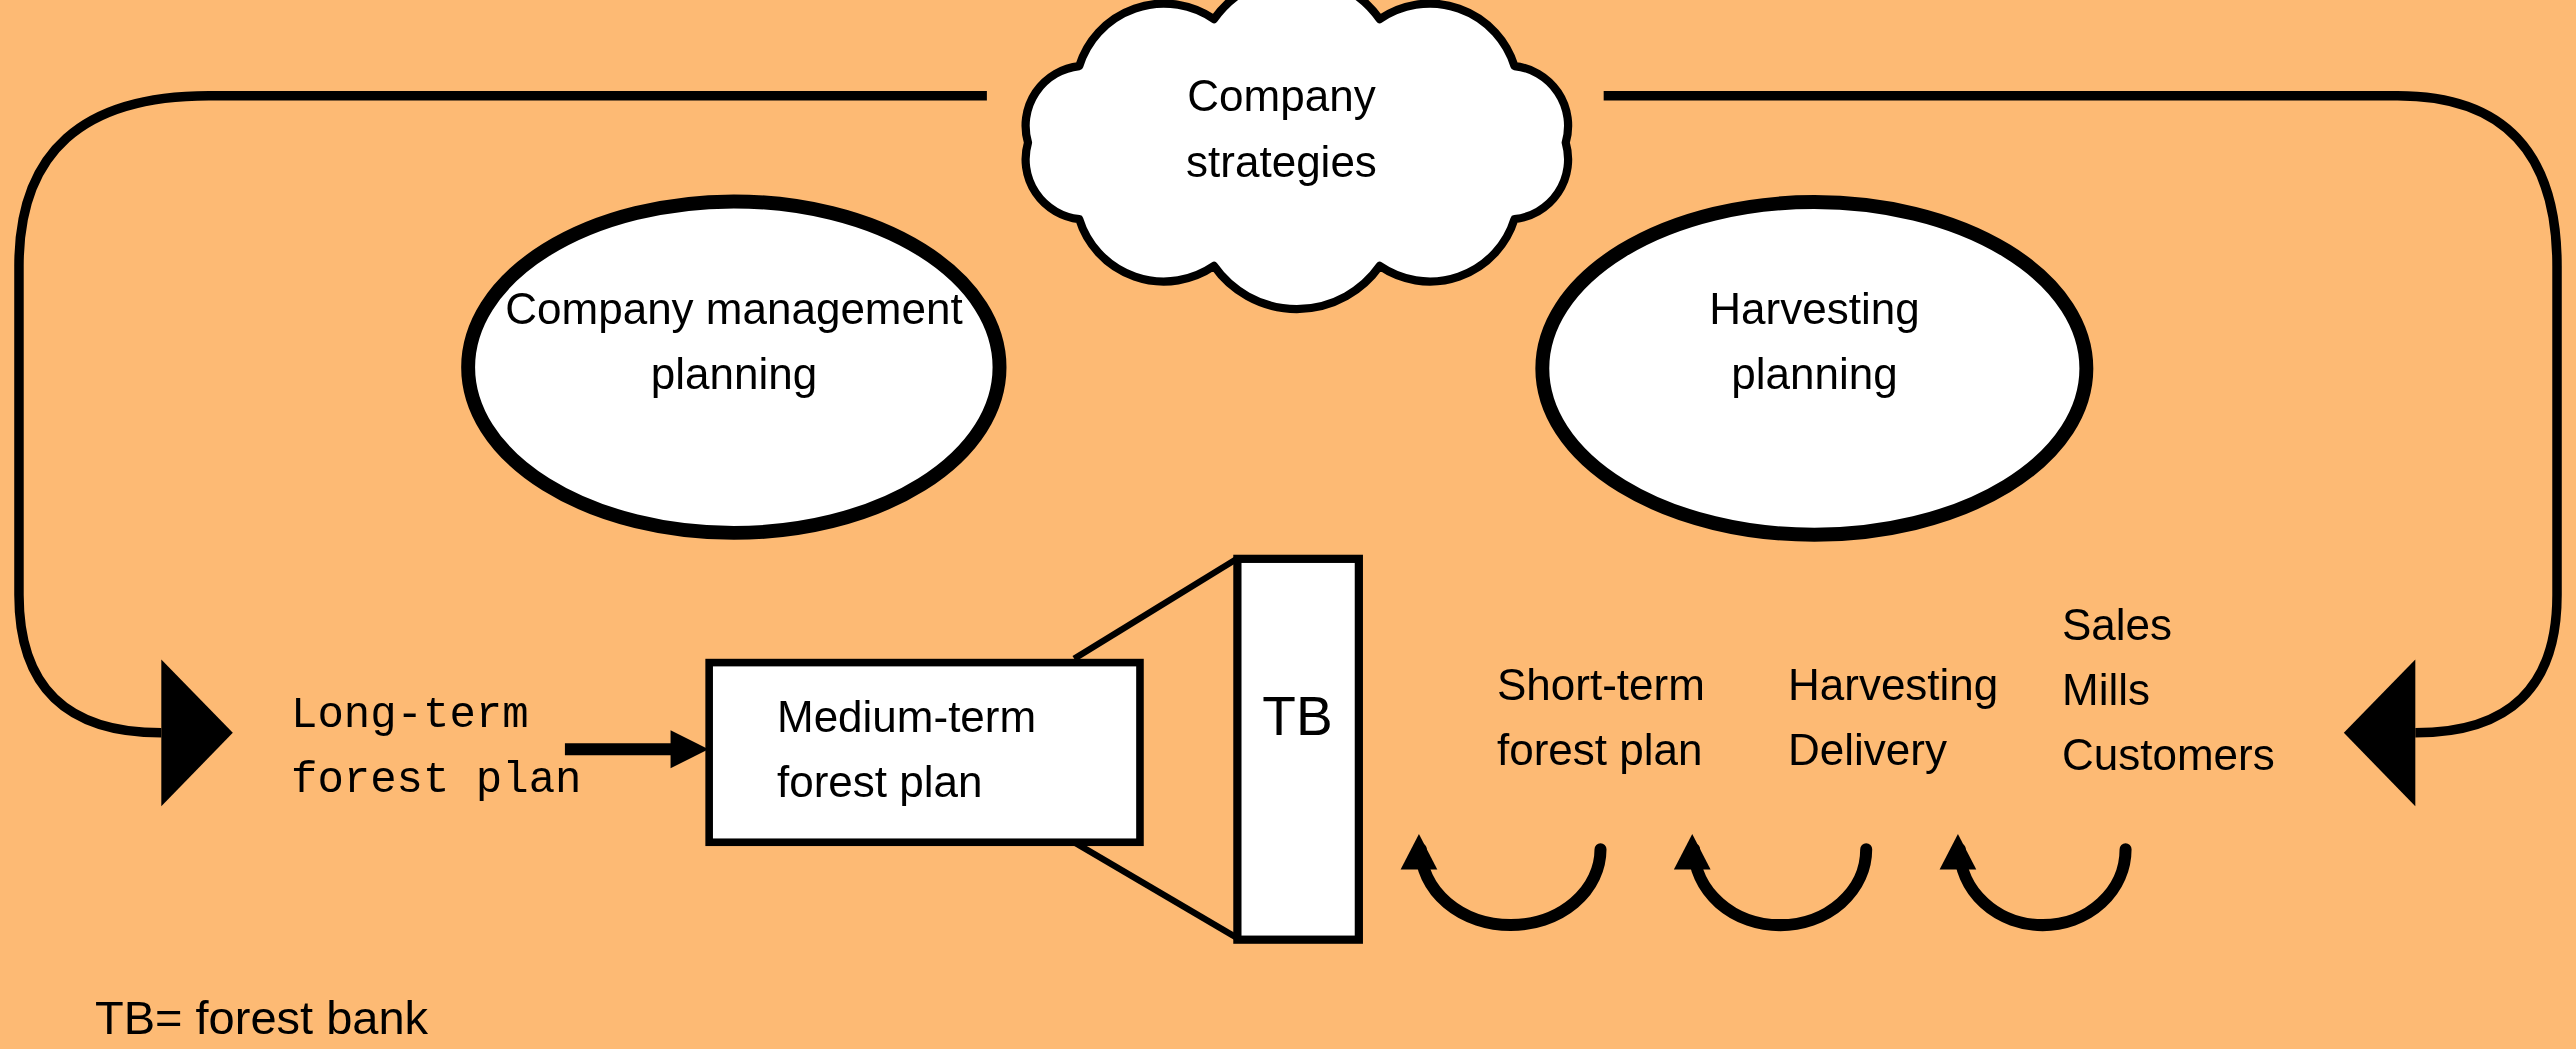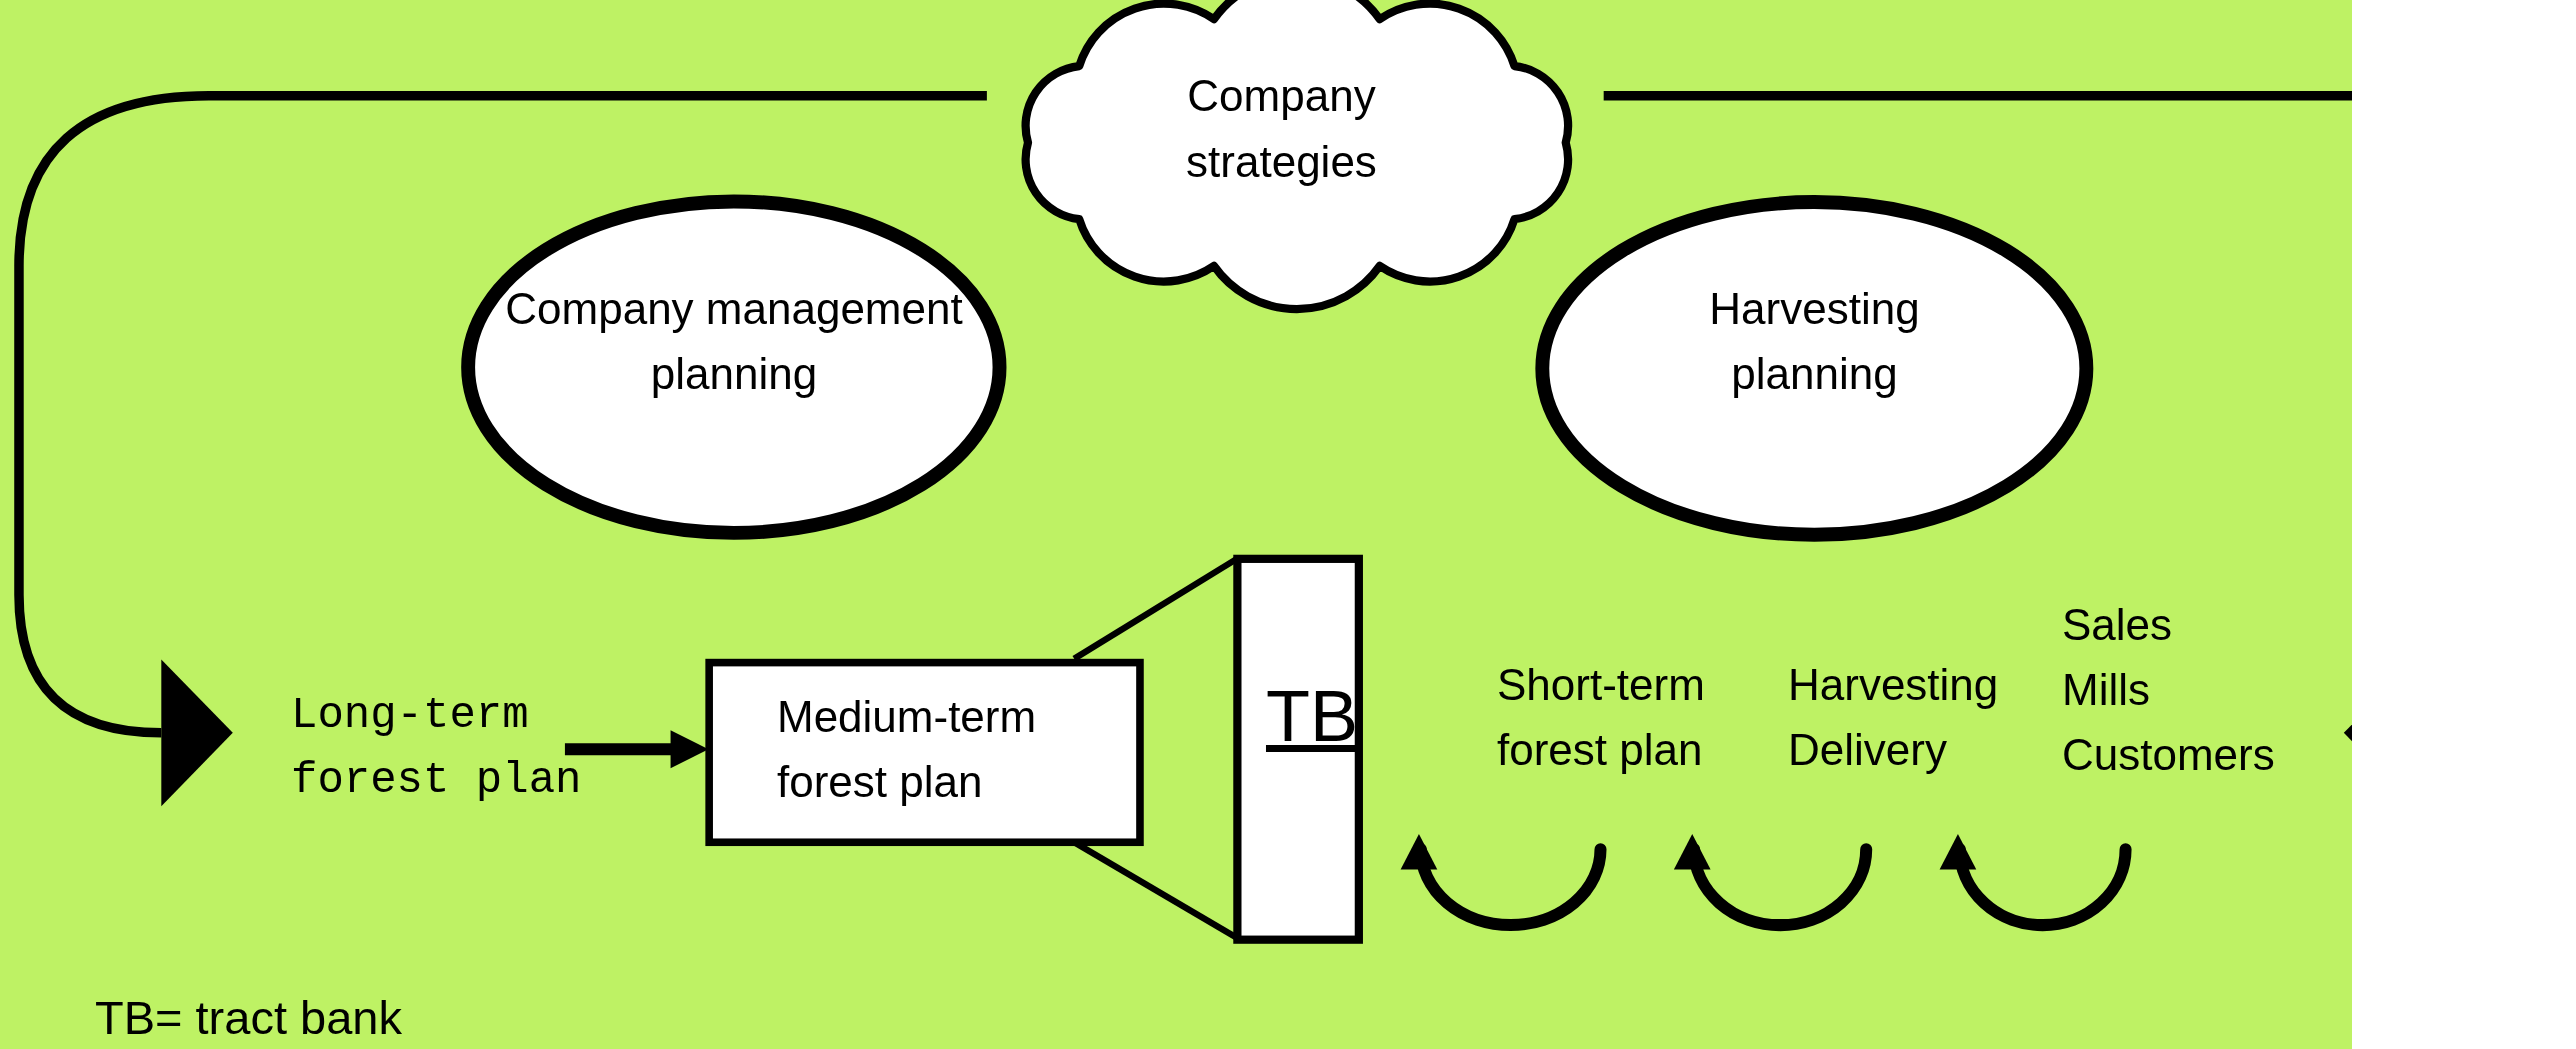--- a/index.html
+++ b/index.html
@@ -1,21 +1,21 @@
 <!DOCTYPE html>
 <html style="font-size:10px"><head>
 <meta charset="utf-8">
 <style>
   html, body { margin: 0; padding: 0; }
   body { background: #ffffff; }
   #stage {
     position: relative;
-    width: 2352px;
+    width: 2576px;
     height: 1050px;
-    background: #bef264;
+    background: #fdba74;
     font-family: "Liberation Sans", sans-serif;
     color: #000000;
     overflow: hidden;
   }
   #shapes { position: absolute; left: 0; top: 0; }
   .label {
     position: absolute;
     color: #000000;
     font-family: "Liberation Sans", sans-serif;
   }
@@ -23,21 +23,21 @@
   .center { text-align: center; }
   .fs70 { font-size: 44px; line-height: 65px; }
   
   #cloud-label   { left: 1060px; top: 63px;  width: 443px; font-size: 44px; line-height: 66px; }
   
   #fmp-label     { left: 481px;  top: 276px;  width: 506px; }
   #hp-label      { left: 1593px; top: 276px;  width: 443px; }
   
   #longterm-label  { left: 291px;  top: 683px; font-family: Liberation Mono, monospace; }
   #medium-label    { left: 753px; top: 684px; margin-left: 24px; }
-  #tb-label        { left: 1237px; top: 683px; width: 121px; font-size: 72px; line-height: 66px; text-align: right; text-decoration: underline; }
+  #tb-label        { left: 1237px; top: 683px; width: 121px; font-size: 55px; line-height: 66px; text-align: center; }
   #shortterm-label { left: 1497px; top: 652px; }
   #harvdel-label   { left: 1788px; top: 652px; }
   #sales-label     { left: 2062px; top: 592px;  }
   #legend-label    { left: 95px;  top: 992px; font-size: 47px; line-height: 51px; }
 </style>
 </head>
 <body>
 
 <div id="stage">
 
@@ -123,17 +123,17 @@
     <span class="line">Delivery</span>
   </div>
 
   <div class="label fs70" id="sales-label">
     <span class="line">Sales</span>
     <span class="line">Mills</span>
     <span class="line">Customers</span>
   </div>
 
   <div class="label" id="legend-label">
-    <span class="line">TB= tract bank</span>
+    <span class="line">TB= forest bank</span>
   </div>
 
 </div>
 
 
 </body></html>

